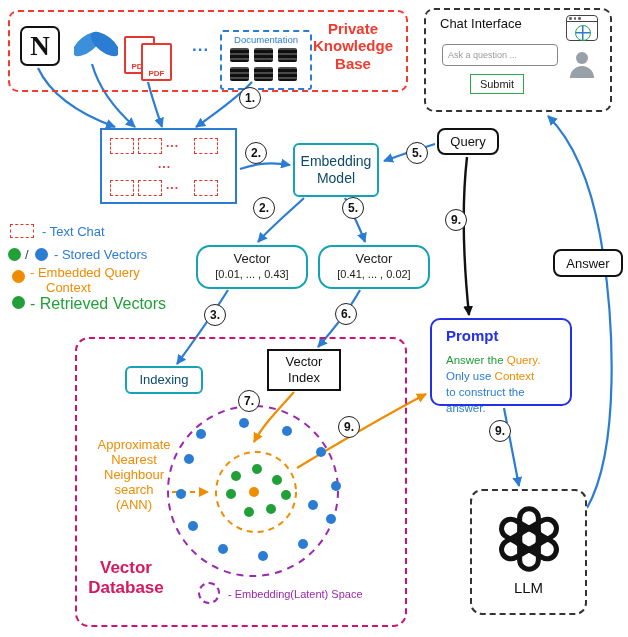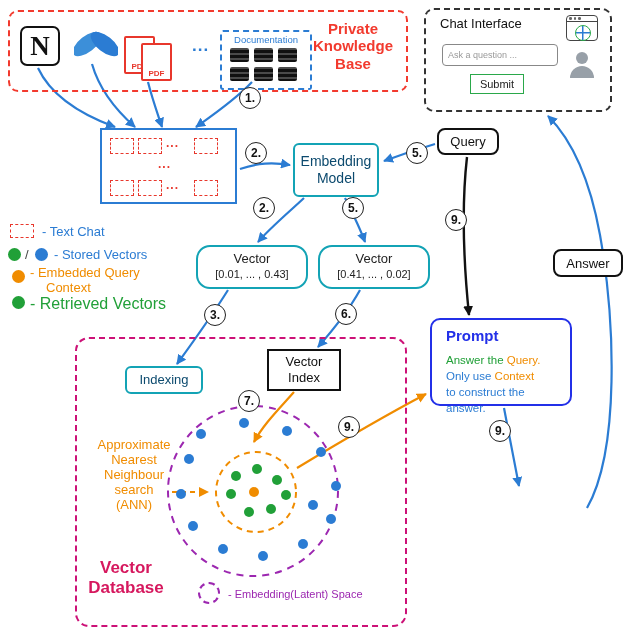--- a/index.html
+++ b/index.html
@@ -275,20 +275,35 @@
     <div class="abs prompt-title" style="left:14px;top:7px;">Prompt</div>
     <div class="abs prompt-line" style="left:14px;top:32px;width:120px;">
       <span class="tx-green">Answer the </span><span class="tx-orange">Query.</span><br>
       <span class="tx-blue">Only use </span><span class="tx-orange">Context</span><br>
       <span class="tx-blue">to construct the answer.</span>
     </div>
   </div>
 
   <div class="abs blackbox" style="left:553px;top:249px;width:70px;height:28px;">Answer</div>
 
+  <div class="abs llmbox" style="left:470px;top:489px;width:117px;height:126px;">
+    <div style="margin-top:12px;">
+      <svg width="72" height="72" viewBox="-50 -50 100 100">
+        <g stroke="#111" stroke-width="7" fill="none">
+          <rect x="-13" y="-42" width="26" height="58" rx="13"></rect>
+          <rect x="-13" y="-42" width="26" height="58" rx="13" transform="rotate(60)"></rect>
+          <rect x="-13" y="-42" width="26" height="58" rx="13" transform="rotate(120)"></rect>
+          <rect x="-13" y="-42" width="26" height="58" rx="13" transform="rotate(180)"></rect>
+          <rect x="-13" y="-42" width="26" height="58" rx="13" transform="rotate(240)"></rect>
+          <rect x="-13" y="-42" width="26" height="58" rx="13" transform="rotate(300)"></rect>
+        </g>
+      </svg>
+    </div>
+    <div class="llm-label">LLM</div>
+  </div>
 
   <div class="badge" style="left:239px;top:87px;">1.</div>
   <div class="badge" style="left:245px;top:142px;">2.</div>
   <div class="badge" style="left:253px;top:197px;">2.</div>
   <div class="badge" style="left:204px;top:304px;">3.</div>
   <div class="badge" style="left:406px;top:142px;">5.</div>
   <div class="badge" style="left:342px;top:197px;">5.</div>
   <div class="badge" style="left:335px;top:303px;">6.</div>
   <div class="badge" style="left:238px;top:390px;">7.</div>
   <div class="badge" style="left:445px;top:209px;">9.</div>

